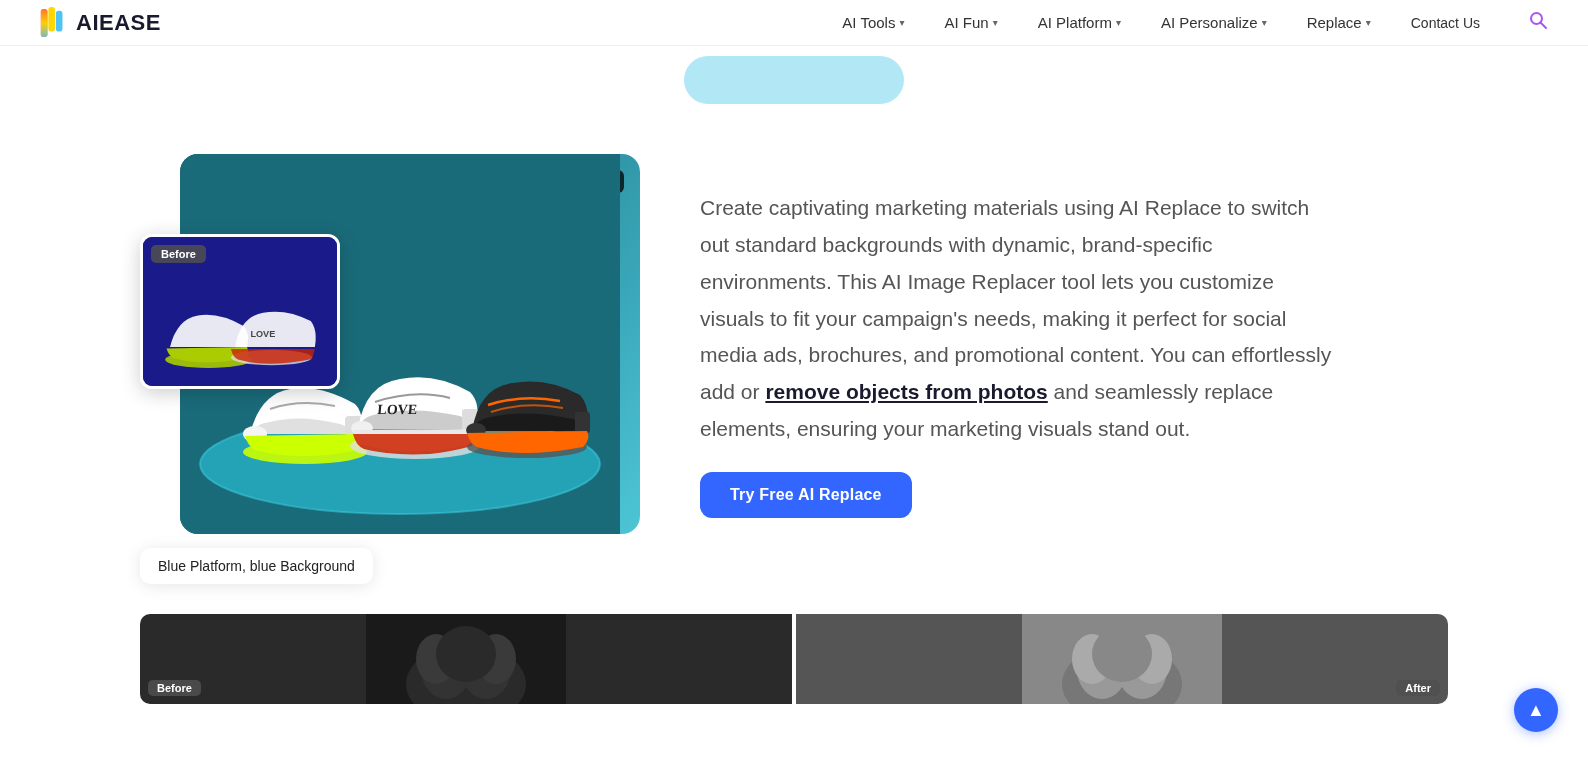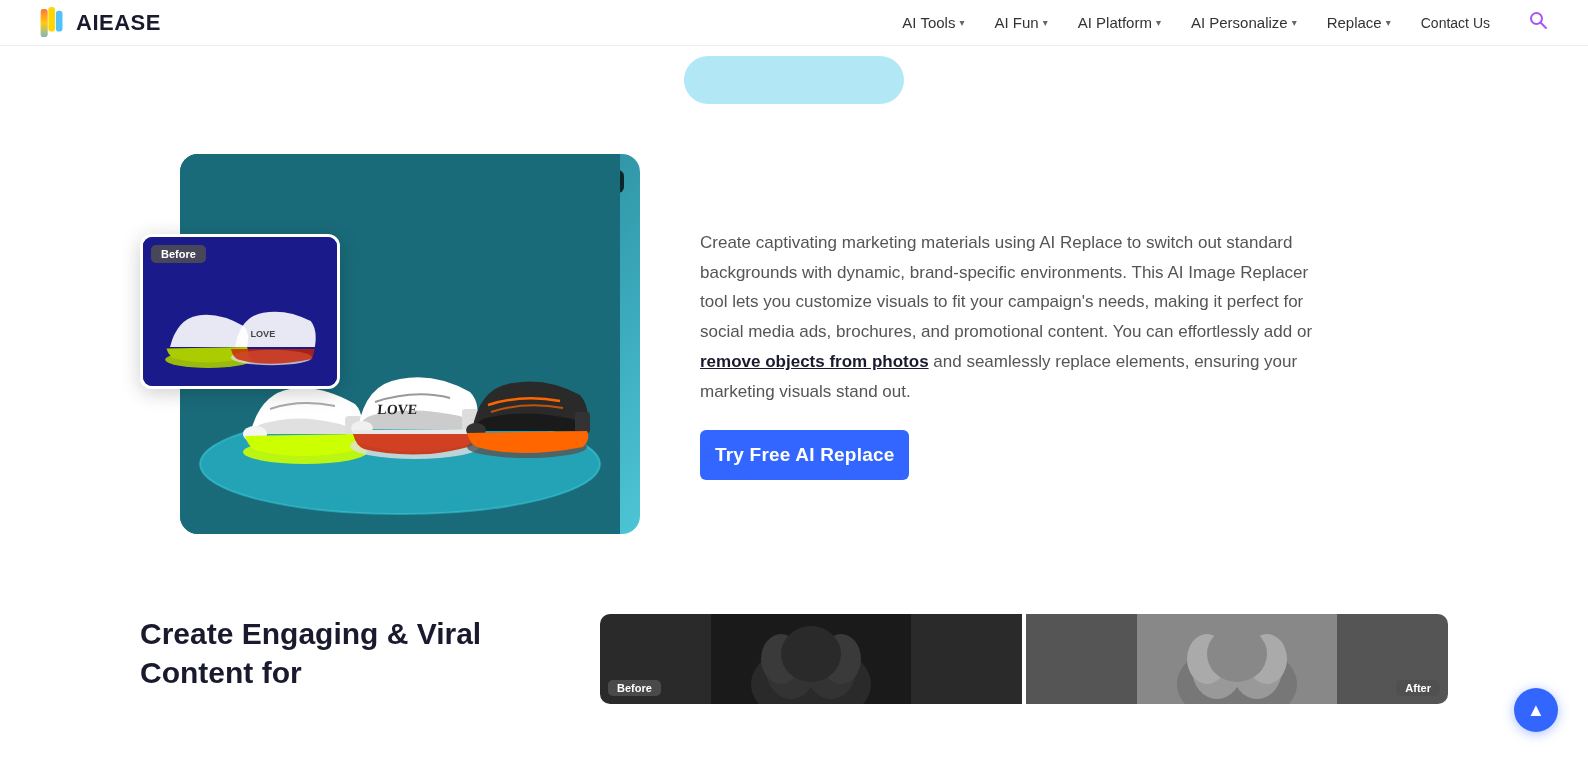--- a/index.html
+++ b/index.html
@@ -25,21 +25,21 @@
     }
     .logo-text {
       font-size: 22px;
       font-weight: 700;
       color: #1a1a2e;
       letter-spacing: 0.5px;
     }
     .nav {
       display: flex;
       align-items: center;
-      gap: 30px;
+      gap: 40px;
     }
     .nav-item {
       display: flex;
       align-items: center;
       gap: 4px;
       font-size: 15px;
       color: #333;
       cursor: pointer;
       white-space: nowrap;
     }
@@ -161,38 +161,38 @@
       max-width: 640px;
     }
     .section-title {
       font-size: 36px;
       font-weight: 800;
       color: #1a1a2e;
       line-height: 1.25;
       margin-bottom: 22px;
     }
     .section-desc {
-      font-size: 17px;
+      font-size: 21px;
       color: #555;
       line-height: 1.75;
       margin-bottom: 24px;
     }
     .section-desc a {
       color: #1a1a2e;
       text-decoration: underline;
       font-weight: 600;
     }
     .cta-button {
       display: inline-block;
       background: #3366ff;
       color: #fff;
-      font-size: 19px;
-      font-weight: 600;
-      padding: 14px 15px;
-      border-radius: 6px;
+      font-size: 16px;
+      font-weight: 600;
+      padding: 14px 30px;
+      border-radius: 12px;
       cursor: pointer;
       border: none;
       letter-spacing: 0.2px;
     }
 
     
     .bottom-section {
       padding: 20px 140px 0 140px;
       display: flex;
       gap: 60px;
@@ -420,34 +420,32 @@
           <g transform="translate(95, -5)">
             <ellipse cx="60" cy="120" rx="58" ry="11" fill="#ddd" opacity="0.8"></ellipse>
             <path d="M8 105 Q15 62 48 56 Q82 50 116 68 Q126 80 122 105 Z" fill="white" opacity="0.9"></path>
             <text x="30" y="90" font-family="Arial" font-size="13" font-weight="900" fill="#444">LOVE</text>
             <path d="M2 108 Q5 120 12 123 Q55 135 118 122 L122 108 Z" fill="#cc2200" opacity="0.8"></path>
           </g>
         </g>
       </svg>
     </div>
 
+    <div class="caption-box">Blue Platform, blue Background</div>
   </div>
 
   <div class="right-content">
     <p class="section-desc">
       <span>Create captivating marketing materials using AI Replace to switch out standard backgrounds with dynamic, brand-specific environments. This AI Image Replacer tool lets you customize visuals to fit your campaign's needs, making it perfect for social media ads, brochures, and promotional content. You can effortlessly add or </span><a href="#">remove objects from photos</a><span> and seamlessly replace elements, ensuring your marketing visuals stand out.</span>
     </p>
     <button class="cta-button">Try Free AI Replace</button>
   </div>
 </section>
 
 <section class="bottom-section">
-  <div class="bottom-title">
-    <span>Create Engaging &amp; Viral Content for</span>
-  </div>
   <div class="bottom-images">
     <div class="bottom-img-left">
       
       <svg width="100%" height="100%" viewBox="0 0 200 90">
         <rect width="200" height="90" fill="#1a1a1a"></rect>
 
         <ellipse cx="100" cy="70" rx="60" ry="40" fill="#2a2a2a"></ellipse>
         <ellipse cx="80" cy="55" rx="25" ry="30" fill="#333"></ellipse>
         <ellipse cx="120" cy="55" rx="25" ry="30" fill="#333"></ellipse>
         <ellipse cx="70" cy="45" rx="20" ry="25" fill="#3a3a3a"></ellipse>

